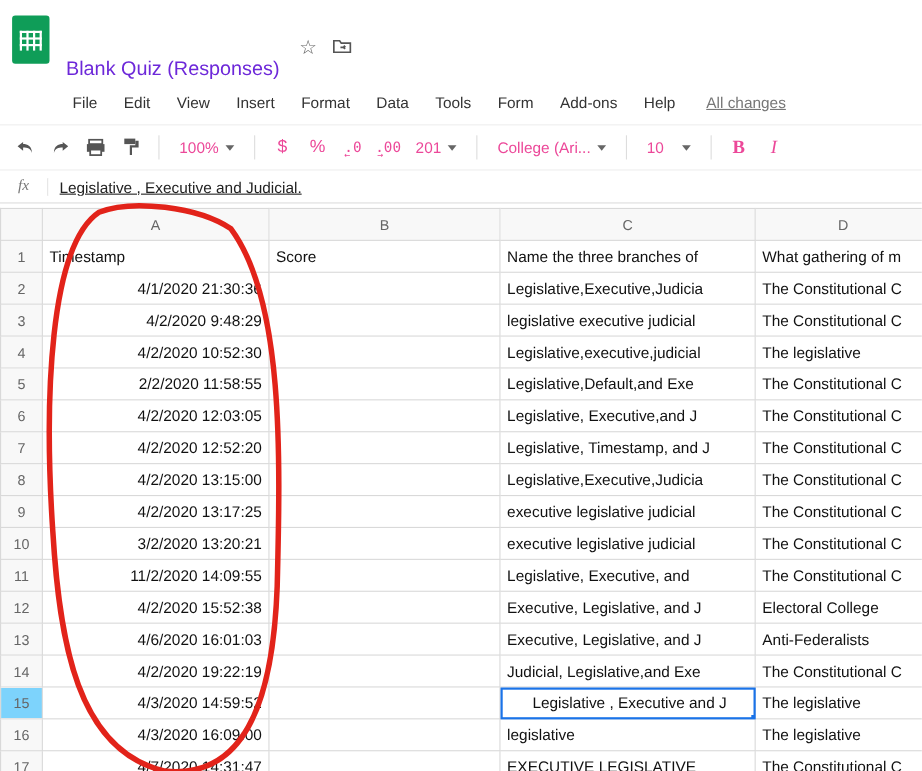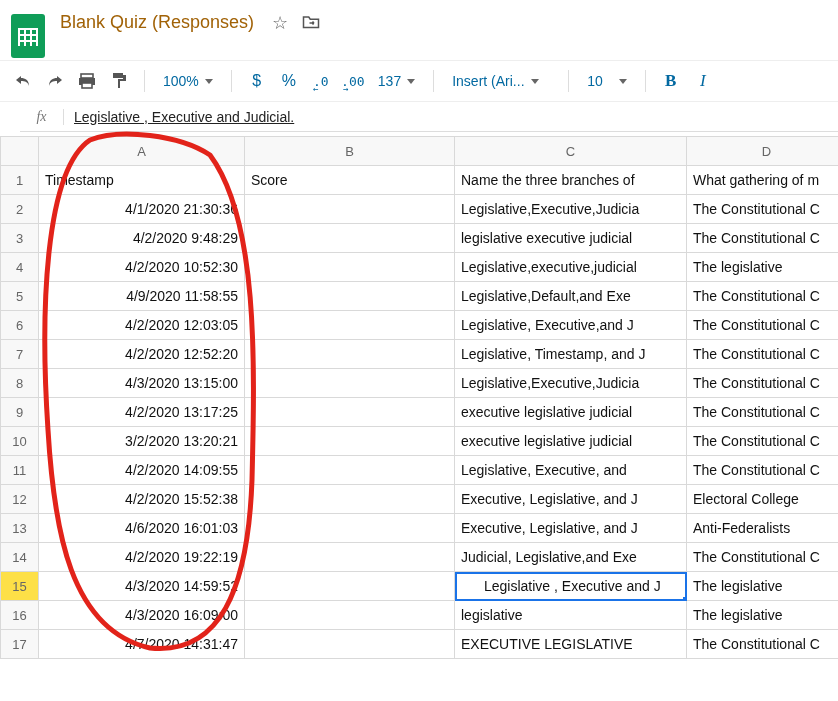--- a/index.html
+++ b/index.html
@@ -43,22 +43,23 @@
       linear-gradient(#fff,#fff) 0 0/2px 100% no-repeat,
       linear-gradient(#fff,#fff) 6px 0/2px 100% no-repeat,
       linear-gradient(#fff,#fff) 12px 0/2px 100% no-repeat,
       linear-gradient(#fff,#fff) 18px 0/2px 100% no-repeat;
   }
   .title-row {
     display:flex; align-items:center; gap:14px;
     padding-top:2px;
   }
   .doc-title {
-    font-size:18px; color:#a16207;
+    font-size:18px; color:#6d28d9;
     padding:2px 4px;
+    margin-top:40px;
   }
   .icon-btn {
     color:#666; font-size:18px; line-height:1;
     cursor:pointer;
   }
   .menus {
     display:flex; gap:4px; padding:6px 0 8px 0;
     font-size:14px; color:#333;
   }
   .menu-item { padding:4px 10px; border-radius:4px; cursor:pointer;}
@@ -66,21 +67,21 @@
     color:#777; text-decoration:underline; margin-left:14px;
     padding:4px 0; font-size:14px;
   }
 
   
   .toolbar {
     border-top:1px solid #eee;
     border-bottom:1px solid #eee;
     display:flex; align-items:center;
     padding:6px 10px; gap:6px;
-    color:#0369a1;
+    color:#ec4899;
   }
   .tb-btn {
     min-width:26px; height:28px;
     display:flex; align-items:center; justify-content:center;
     border-radius:3px; cursor:pointer;
     font-size:16px;
   }
   .tb-sep { width:1px; height:22px; background:#ddd; margin:0 6px;}
   .tb-select {
     display:flex; align-items:center; gap:6px;
@@ -93,21 +94,20 @@
   }
   .bold { font-weight:bold; font-family:"Times New Roman",serif; font-size:17px;}
   .italic { font-style:italic; font-family:"Times New Roman",serif; font-size:17px;}
   .fmt-icon { font-family:monospace; font-size:13px;}
 
   
   .formula-bar {
     display:flex; align-items:center;
     border-bottom:1px solid #ddd;
     height:30px;
-    margin-left:20px;
   }
   .fx {
     width:44px; text-align:center;
     font-style:italic; color:#777; font-size:14px;
     border-right:1px solid #ddd;
     font-family:"Times New Roman",serif;
   }
   .formula-input {
     flex:1; padding:0 10px; font-size:14px; color:#222;
     border:none; outline:none;text-decoration:underline;
@@ -143,21 +143,21 @@
     color:#666; background:#f8f8f8;
   }
   th.colhdr { font-size:13px;}
   col.cA{width:206px;}
   col.cB{width:210px;}
   col.cC{width:232px;}
   col.cD{width:160px;}
   .right{text-align:right;}
   .left{text-align:left;}
   tr.data td{color:#111;}
-  tr.sel th.rowhdr{background:#fde047;margin-top:35px;}
+  tr.sel th.rowhdr{background:#7dd3fc;margin-top:35px;}
   td.selected{
     outline:2px solid #1a73e8;
     outline-offset:-2px;
     position:relative;
     padding-left:29px;
   }
   td.selected::after{
     content:"";
     position:absolute; right:-3px; bottom:-3px;
     width:6px;height:6px;background:#1a73e8;
@@ -181,20 +181,33 @@
     <div class="title-row">
       <span class="doc-title">Blank Quiz (Responses)</span>
       <span class="icon-btn">☆</span>
       <span class="icon-btn" style="font-size:15px;">
         <svg width="18" height="15" viewBox="0 0 24 20">
             <path fill="none" stroke="#555" stroke-width="2" d="M2 4h7l2 3h11v11H2z"></path>
             <path fill="none" stroke="#555" stroke-width="2" d="M10 12h6m0 0-2-2m2 2-2 2"></path>
           </svg>
       </span>
     </div>
+    <div class="menus">
+      <span class="menu-item">File</span>
+      <span class="menu-item">Edit</span>
+      <span class="menu-item">View</span>
+      <span class="menu-item">Insert</span>
+      <span class="menu-item">Format</span>
+      <span class="menu-item">Data</span>
+      <span class="menu-item">Tools</span>
+      <span class="menu-item">Form</span>
+      <span class="menu-item">Add-ons</span>
+      <span class="menu-item">Help</span>
+      <span class="all-changes">All changes</span>
+    </div>
   </div>
 </div>
 
 <div class="toolbar">
   <div class="tb-btn">
       <svg width="18" height="14">
         <path d="M7 2 2 6l5 4V7c4 0 7 1 8 5 0-6-4-8-8-8z" fill="#555"></path>
       </svg>
     </div>
   <div class="tb-btn">
@@ -223,26 +236,26 @@
   <div class="tb-sep"></div>
   <div class="tb-btn">$</div>
   <div class="tb-btn">%</div>
   <div class="tb-btn fmt-icon">
     <span style="position:relative;">.0<span style="position:absolute;left:0;top:10px;font-size:9px;">←</span></span>
   </div>
   <div class="tb-btn fmt-icon">
     <span style="position:relative;">.00<span style="position:absolute;left:2px;top:10px;font-size:9px;">→</span></span>
   </div>
   <div class="tb-select">
-      <span>137</span>
+      <span>201</span>
       <span class="caret"></span>
     </div>
   <div class="tb-sep"></div>
   <div class="tb-select" style="min-width:110px;">
-      <span>Insert (Ari...</span>
+      <span>College (Ari...</span>
       <span class="caret"></span>
     </div>
   <div class="tb-sep"></div>
   <div class="tb-select" style="min-width:40px;justify-content:center;">
       <span>10</span>
       <span class="caret" style="margin-left:10px;"></span>
     </div>
   <div class="tb-sep"></div>
   <div class="tb-btn bold">B</div>
   <div class="tb-btn italic">I</div>
@@ -295,63 +308,63 @@
         </tr>
         <tr class="data">
           <th class="rowhdr">4</th>
           <td class="right">4/2/2020 10:52:30</td>
           <td class="left"></td>
           <td class="left">Legislative,executive,judicial</td>
           <td class="left">The legislative</td>
         </tr>
         <tr class="data">
           <th class="rowhdr">5</th>
-          <td class="right">4/9/2020 11:58:55</td>
+          <td class="right">2/2/2020 11:58:55</td>
           <td class="left"></td>
           <td class="left">Legislative,Default,and Exe</td>
           <td class="left">The Constitutional C</td>
         </tr>
         <tr class="data">
           <th class="rowhdr">6</th>
           <td class="right">4/2/2020 12:03:05</td>
           <td class="left"></td>
           <td class="left">Legislative, Executive,and  J</td>
           <td class="left">The Constitutional C</td>
         </tr>
         <tr class="data">
           <th class="rowhdr">7</th>
           <td class="right">4/2/2020 12:52:20</td>
           <td class="left"></td>
           <td class="left">Legislative, Timestamp, and J</td>
           <td class="left">The Constitutional C</td>
         </tr>
         <tr class="data">
           <th class="rowhdr">8</th>
-          <td class="right">4/3/2020 13:15:00</td>
+          <td class="right">4/2/2020 13:15:00</td>
           <td class="left"></td>
           <td class="left">Legislative,Executive,Judicia</td>
           <td class="left">The Constitutional C</td>
         </tr>
         <tr class="data">
           <th class="rowhdr">9</th>
           <td class="right">4/2/2020 13:17:25</td>
           <td class="left"></td>
           <td class="left">executive legislative judicial</td>
           <td class="left">The Constitutional C</td>
         </tr>
         <tr class="data">
           <th class="rowhdr">10</th>
           <td class="right">3/2/2020 13:20:21</td>
           <td class="left"></td>
           <td class="left">executive legislative judicial</td>
           <td class="left">The Constitutional C</td>
         </tr>
         <tr class="data">
           <th class="rowhdr">11</th>
-          <td class="right">4/2/2020 14:09:55</td>
+          <td class="right">11/2/2020 14:09:55</td>
           <td class="left"></td>
           <td class="left">Legislative, Executive,  and </td>
           <td class="left">The Constitutional C</td>
         </tr>
         <tr class="data">
           <th class="rowhdr">12</th>
           <td class="right">4/2/2020 15:52:38</td>
           <td class="left"></td>
           <td class="left">Executive, Legislative, and J</td>
           <td class="left">Electoral College</td>

